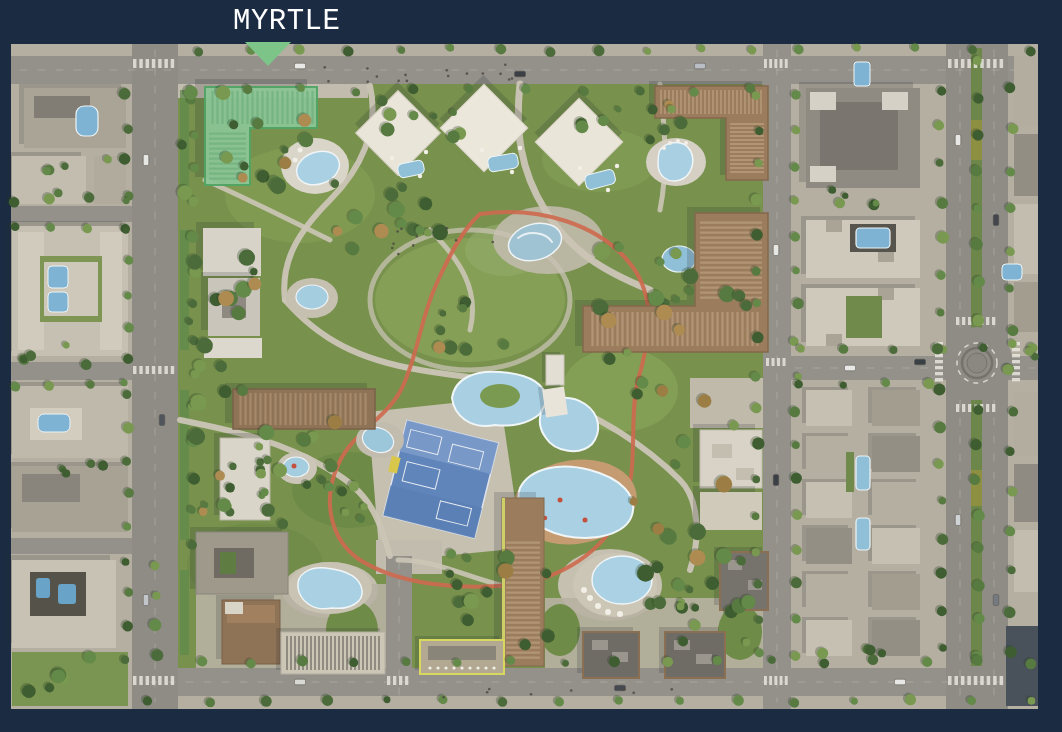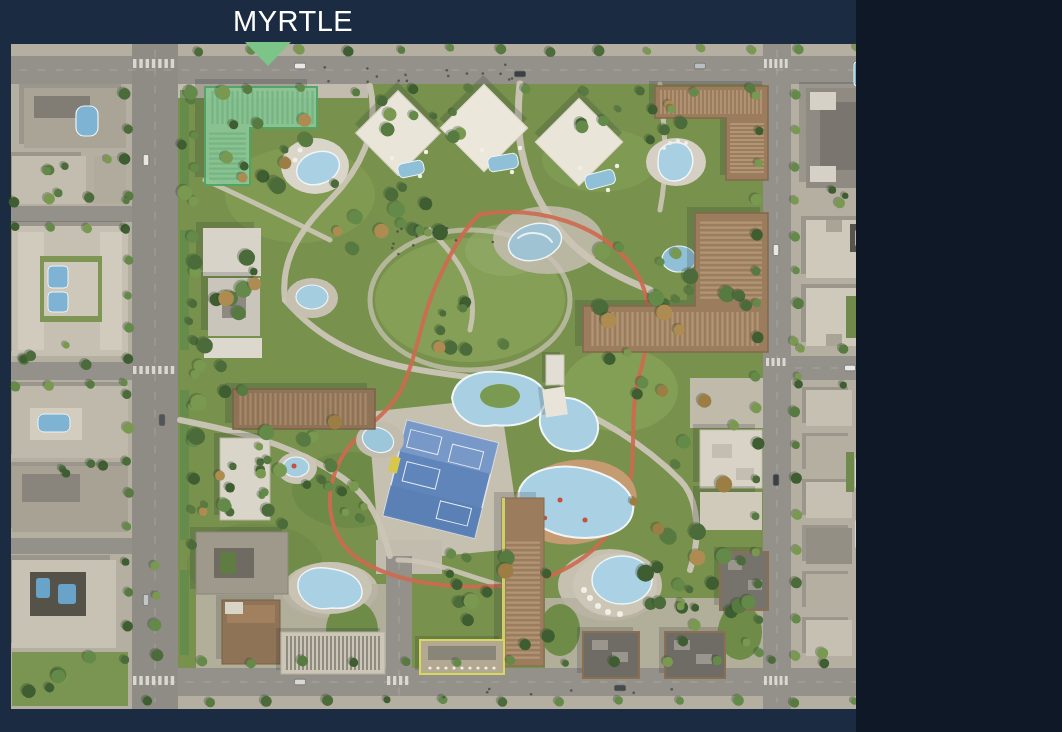--- a/index.html
+++ b/index.html
@@ -1,17 +1,17 @@
 <!DOCTYPE html>
 <html><head>
 <meta charset="utf-8">
 <style>
   html,body{margin:0;padding:0;background:#0e1826;}
-  #screen{position:relative;width:856px;height:732px;background:#1b2c42;overflow:hidden;
-          font-family:Liberation Sans, sans-serif;}
+  #screen{position:relative;width:1062px;height:732px;background:#1b2c42;overflow:hidden;
+          font-family:Liberation Mono, monospace;}
   #map-svg{position:absolute;left:0;top:0;width:1062px;height:732px;display:block;}
   #title{position:absolute;left:233px;top:6px;color:#ffffff;font-size:29px;font-weight:500;
          letter-spacing:0.5px;line-height:1.1;user-select:none;}
 </style>
 </head>
 <body>
 
 <div id="screen">
   <svg id="map-svg" viewBox="0 0 1062 732">
       <rect x="11" y="44" width="1027" height="665" fill="#b5afa1"></rect>

